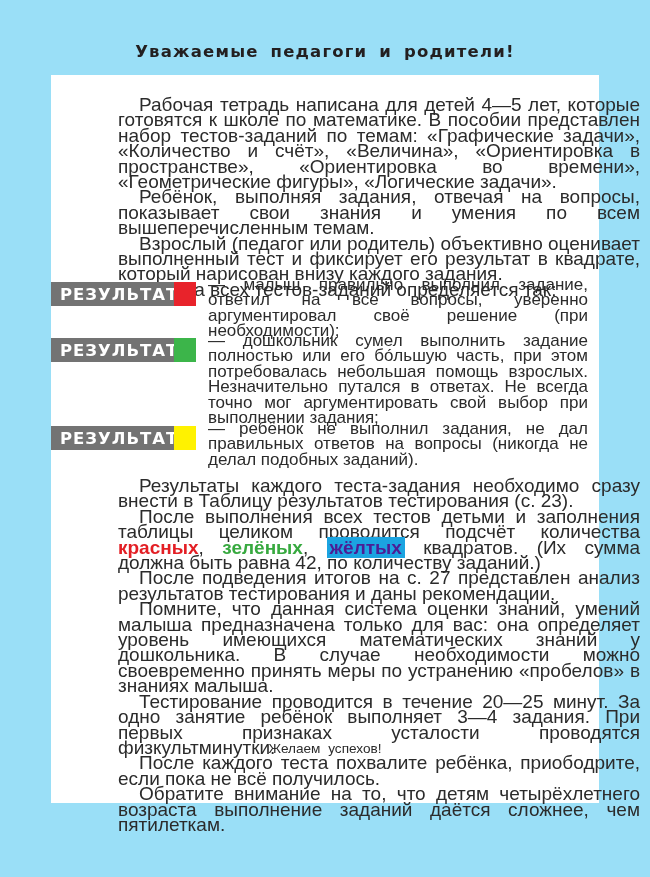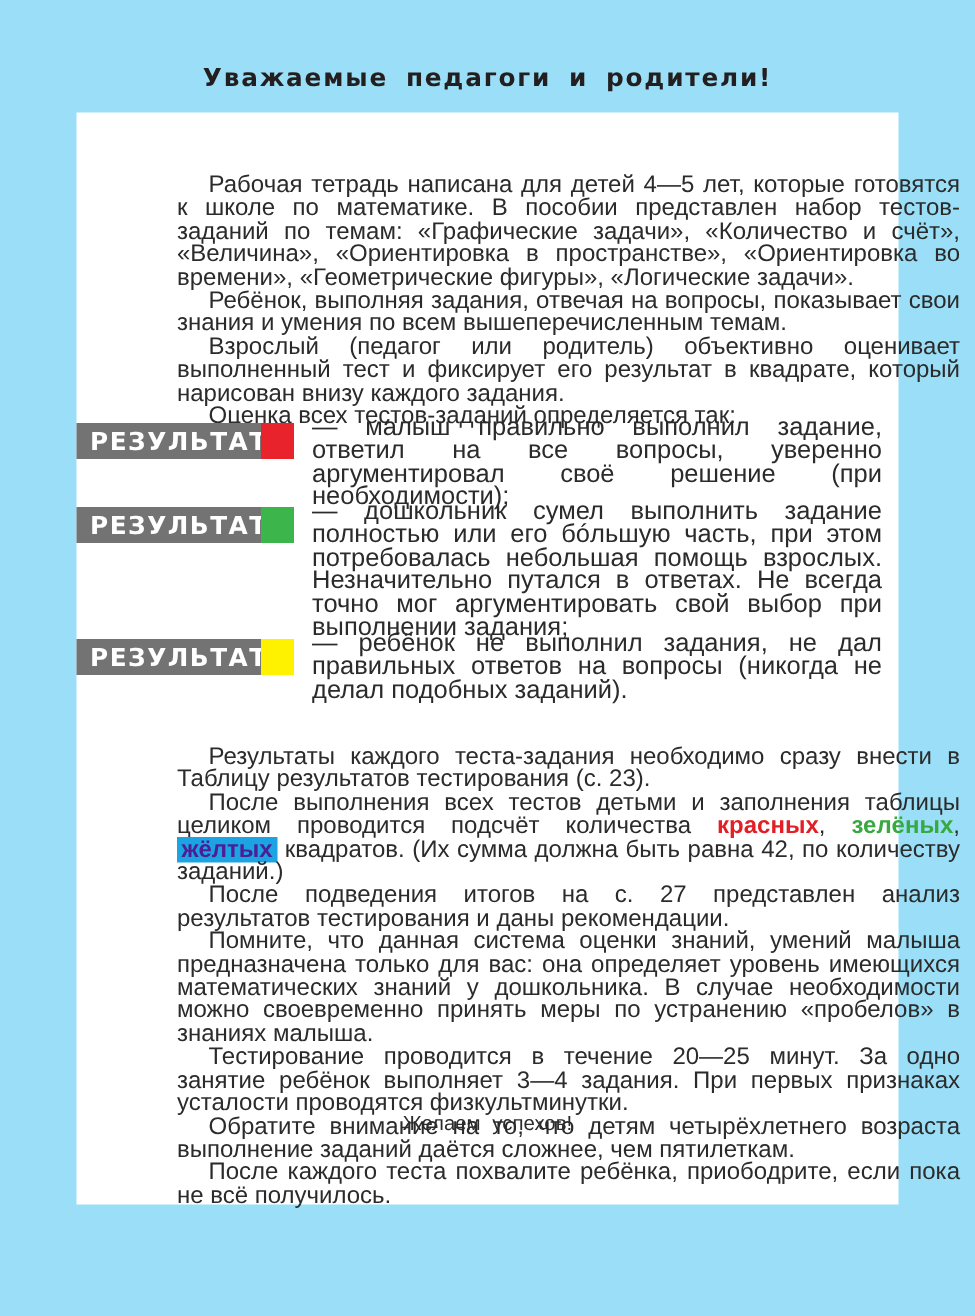--- a/index.html
+++ b/index.html
@@ -20,24 +20,23 @@
     letter-spacing: 1.2px;
     word-spacing: 5px;
     color: #231f20;
   }
   .sheet {
     position: absolute; left: 51px; top: 75px; width: 548px; height: 728px;
     background: #ffffff;
   }
   .text {
     position: absolute; left: 67px; width: 522px;
-    font-size: 16px; line-height: 15.4px;
+    font-size: 19px; line-height: 15.4px;
     text-align: justify;
     color: #2b2b2b;
-    margin-top: 19px;
   }
   .text p { margin: 0; text-indent: 21px; }
   .intro { top: 22px; }
   .summary { top: 403px; }
   .badge {
     position: absolute; left: 0; width: 145px; height: 24px;
     background: #737373;
     display: flex; align-items: center;
   }
   .badge-label {
@@ -97,18 +96,18 @@
     <span class="badge-square" style="background:#fff200;"></span>
   </div>
   <div class="result-desc" style="top:346px;">— ребёнок не выполнил задания, не дал правильных ответов на вопросы (никогда не делал подобных заданий).</div>
 
   <div class="text summary">
     <p>Результаты каждого теста-задания необходимо сразу внести в Таблицу результатов тестирования (с. 23).</p>
     <p><span>После выполнения всех тестов детьми и заполнения таблицы целиком проводится подсчёт количества </span><span class="red-word">красных</span><span>, </span><span class="green-word">зелёных</span><span>, </span><span class="yellow-word">жёлтых</span><span> квадратов. (Их сумма должна быть равна 42, по количеству заданий.)</span></p>
     <p>После подведения итогов на с. 27 представлен анализ результатов тестирования и даны рекомендации.</p>
     <p>Помните, что данная система оценки знаний, умений малыша предназначена только для вас: она определяет уровень имеющихся математических знаний у дошкольника. В случае необходимости можно своевременно принять меры по устранению «пробелов» в знаниях малыша.</p>
     <p>Тестирование проводится в течение 20—25 минут. За одно занятие ребёнок выполняет 3—4 задания. При первых признаках усталости проводятся физкультминутки.</p>
+    <p>После каждого теста похвалите ребёнка, приободрите, если пока не всё получилось.</p>
     <p>Обратите внимание на то, что детям четырёхлетнего возраста выполнение заданий даётся сложнее, чем пятилеткам.</p>
-    <p>После каждого теста похвалите ребёнка, приободрите, если пока не всё получилось.</p>
   </div>
 
   <div class="closing">Желаем успехов!</div>
 </div>
 
 </body></html>

